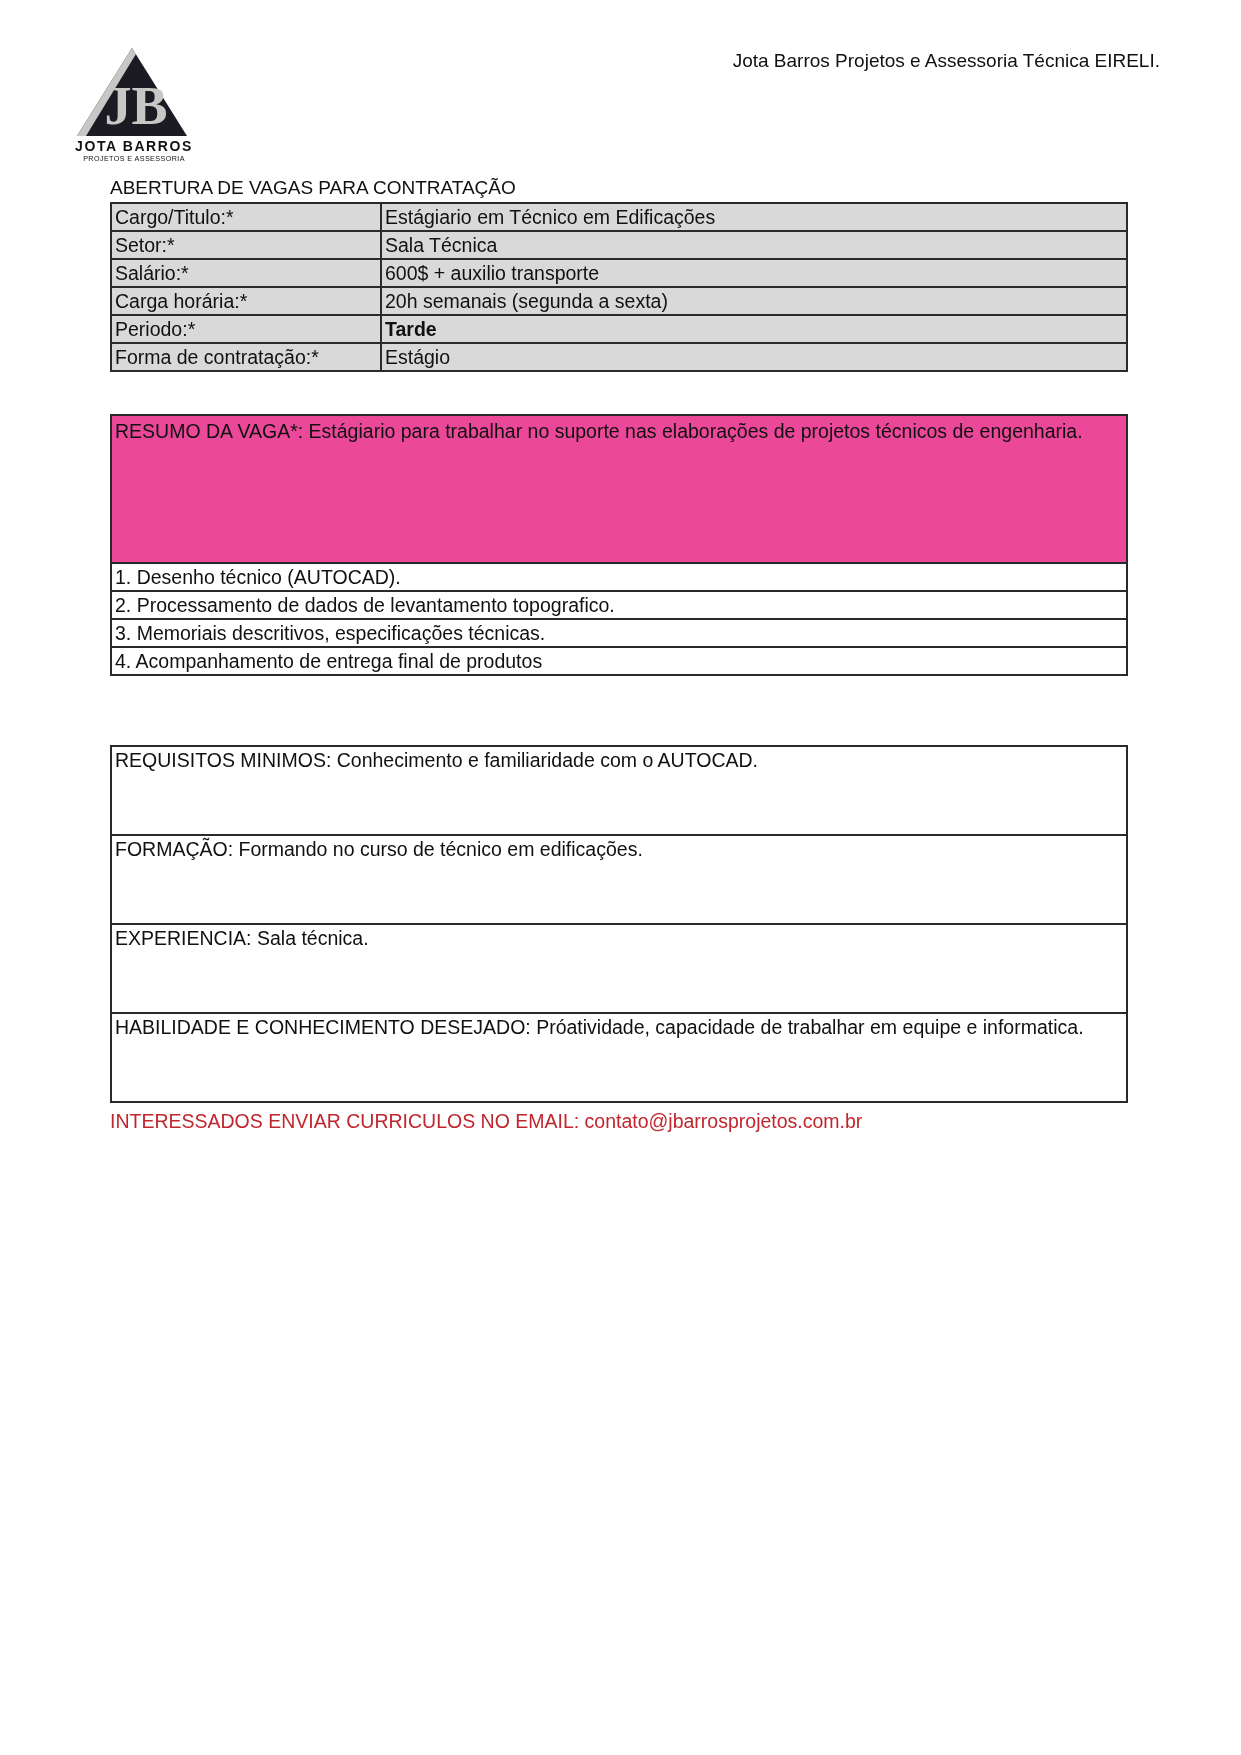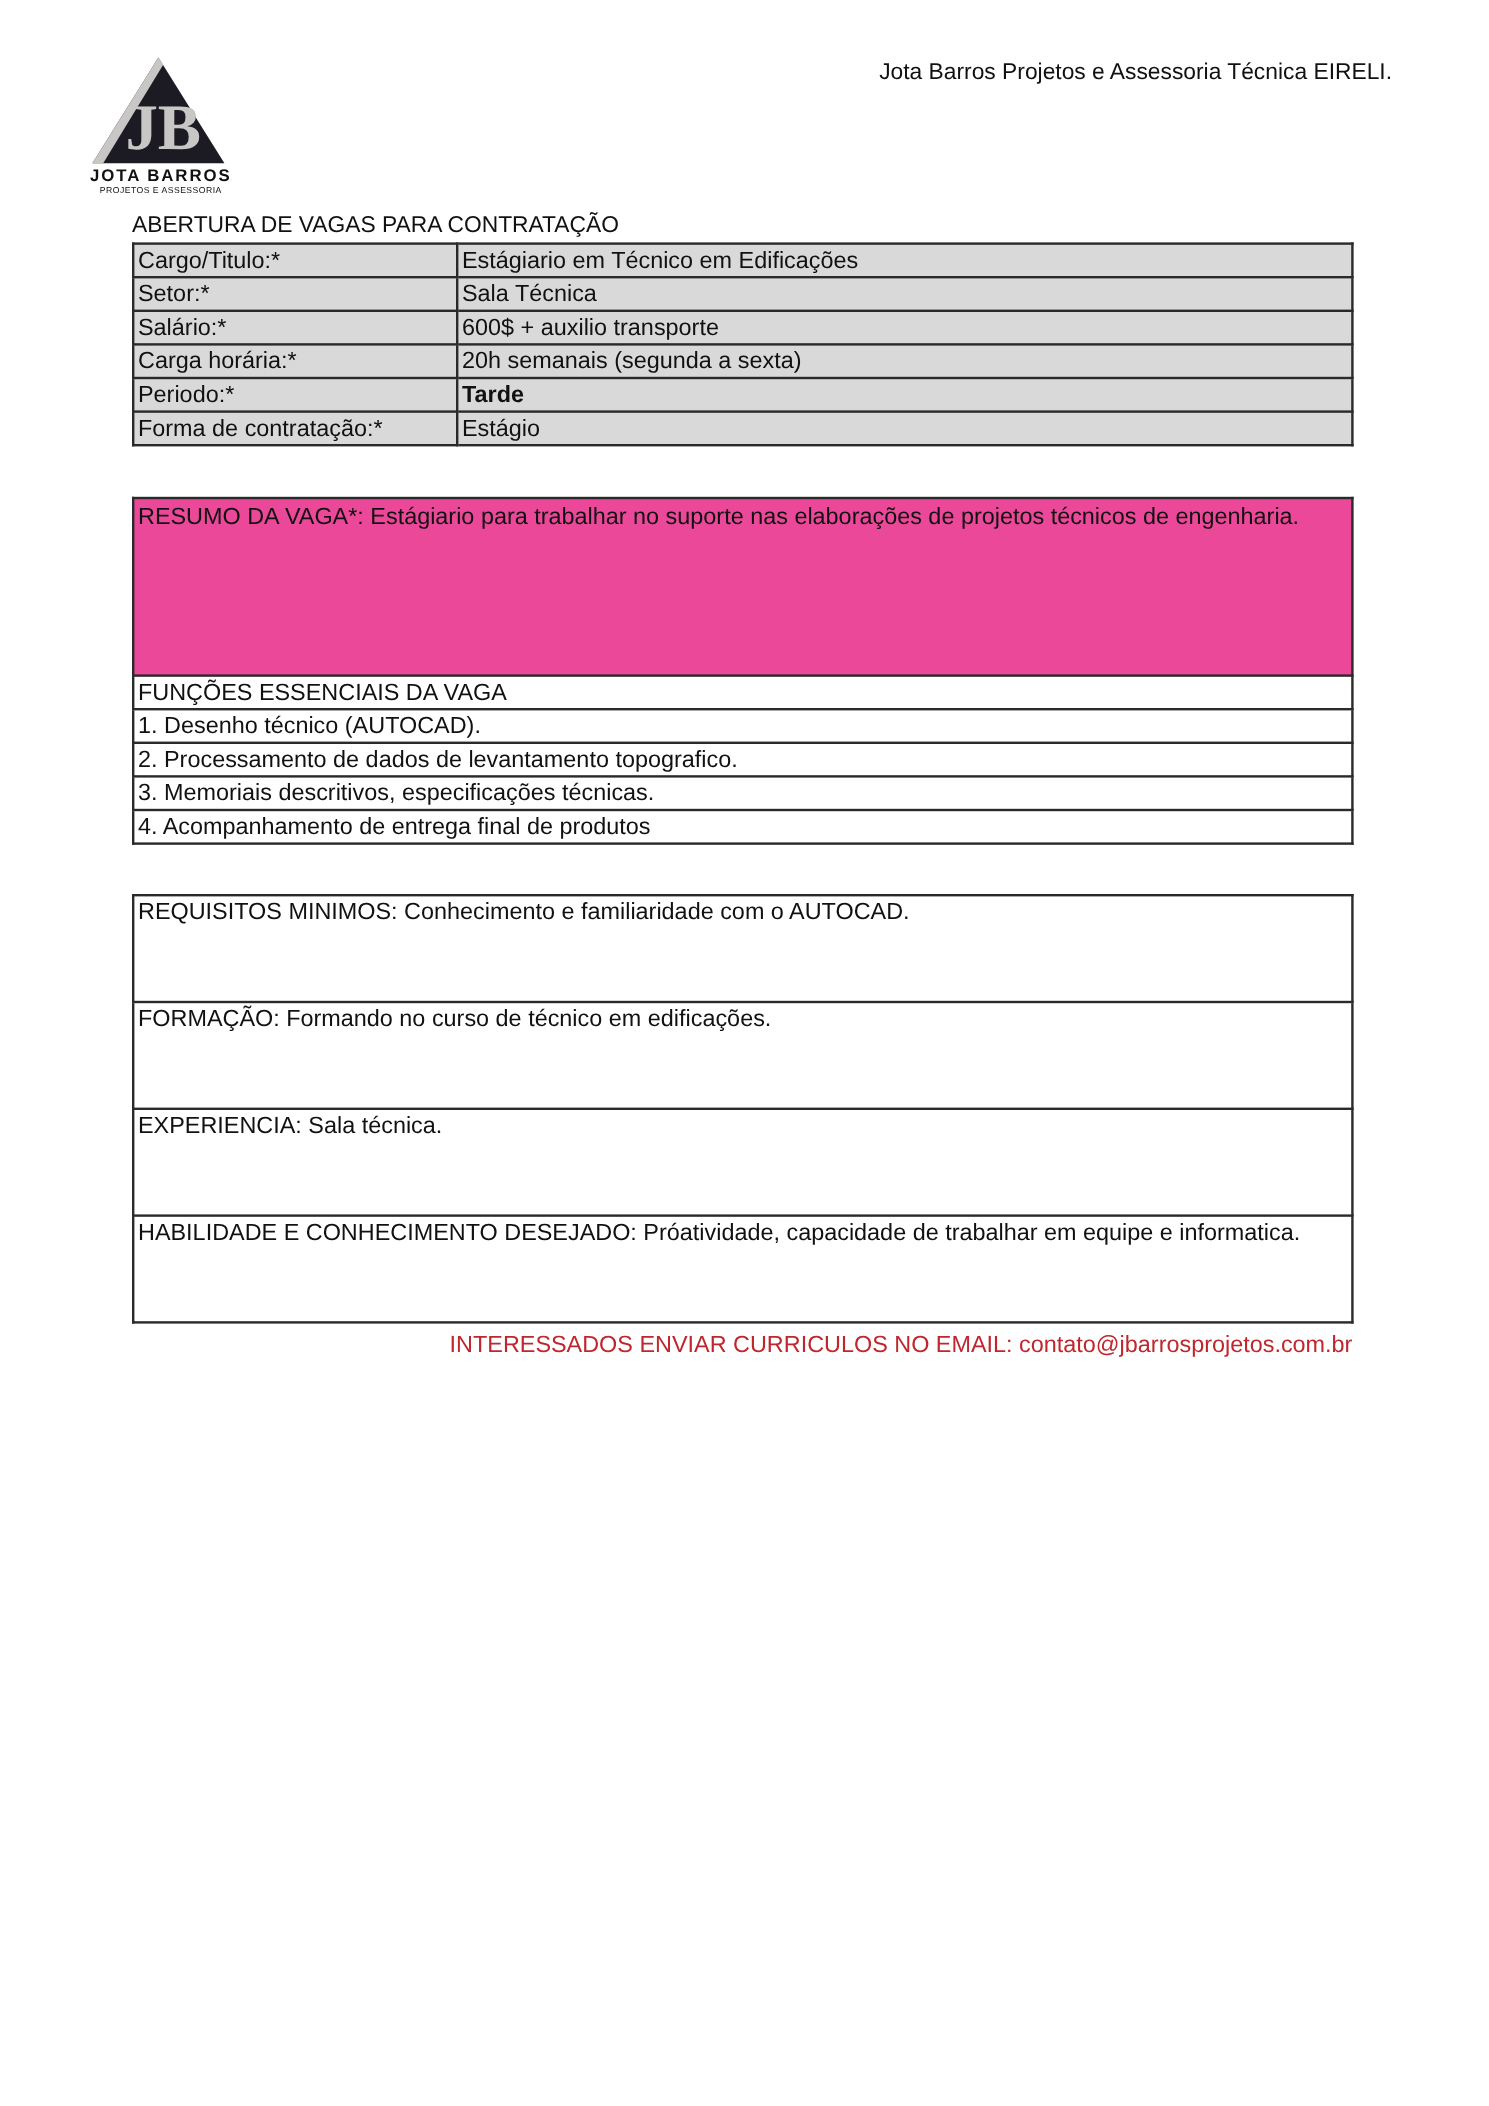--- a/index.html
+++ b/index.html
@@ -33,21 +33,21 @@
   .t1 { top: 202px; }
   .t1 td { background: #d9d9d9; height: 26px; }
   .t1 td.k { width: 262px; }
   .t1 td.bold { font-weight: bold; }
   .t2 { top: 414px; }
   .t2 td.summary { background: #ec4899; height: 146px; line-height: 30px; padding-top: 0; }
   .t2 td.row { background: #ffffff; height: 26px; }
   .t3 { top: 745px; }
   .t3 td { background: #ffffff; height: 87px; }
   .cta {
-    position: absolute; left: 110px; width: 1017px; top: 1110px; text-align: right;
+    position: absolute; left: 110px; width: 1017px; top: 1110px; text-align: left;
     font-size: 19.5px; color: #c0262d;
   }
 </style>
 </head>
 <body>
 
 <div class="logo">
   <svg width="120" height="92" viewBox="0 0 120 92">
     <polygon points="58,2 113,90 3,90" fill="#1c1a22"></polygon>
     <polygon points="58,2 62,8 12,90 3,90" fill="#c9c6c6"></polygon>
@@ -89,23 +89,20 @@
     </tr>
   </tbody>
 </table>
 
 <table class="t2">
   <tbody>
     <tr>
       <td class="summary">RESUMO DA VAGA*: Estágiario para trabalhar no suporte nas elaborações de projetos técnicos de engenharia.</td>
     </tr>
     <tr>
-      <td class="row">FUNÇÕES ESSENCIAIS DA VAGA</td>
-    </tr>
-    <tr>
       <td class="row">1. Desenho técnico (AUTOCAD).</td>
     </tr>
     <tr>
       <td class="row">2. Processamento de dados de levantamento topografico.</td>
     </tr>
     <tr>
       <td class="row">3. Memoriais descritivos, especificações técnicas.</td>
     </tr>
     <tr>
       <td class="row">4. Acompanhamento de entrega final de produtos</td>

